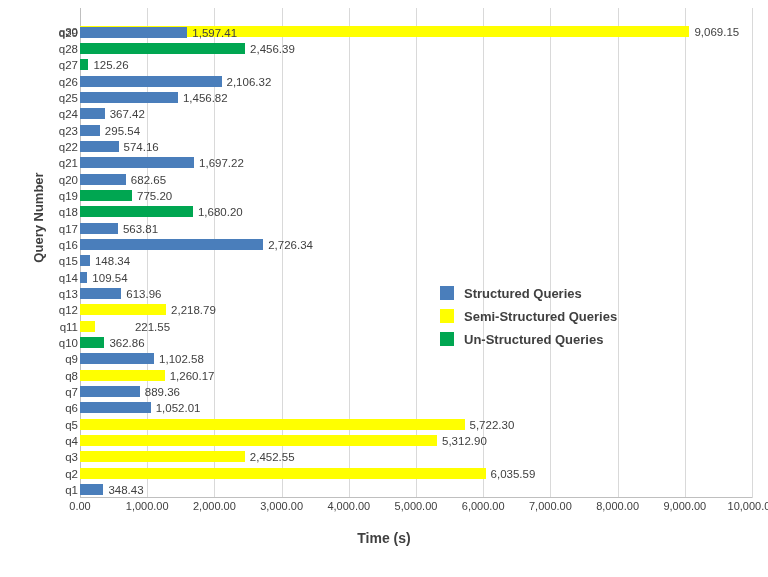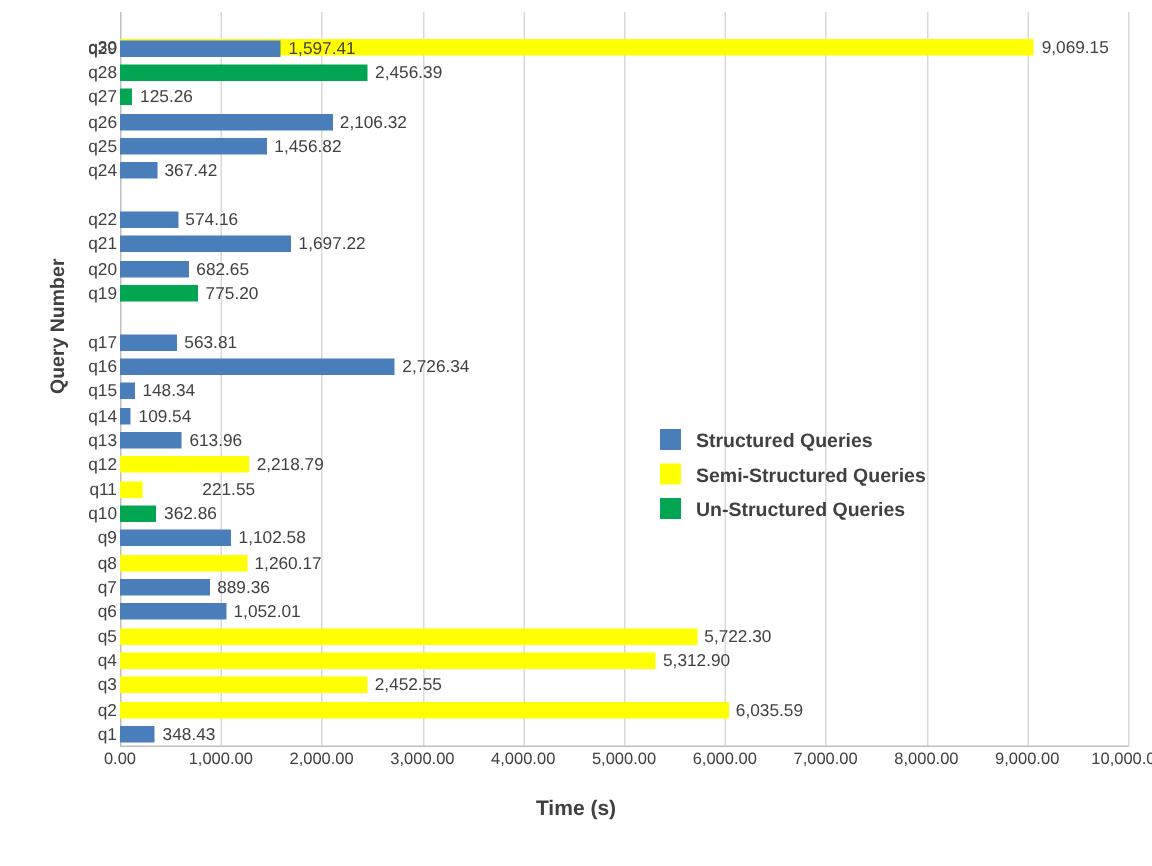--- a/index.html
+++ b/index.html
@@ -215,39 +215,49 @@
         <div class="row" style="top: 81.8333px;">
           <div class="row-label">q25</div>
           <div class="bar" title="Structured Queries 1,456.82" style="width: 97.8983px; background: rgb(74, 126, 187);"></div>
           <div class="bar-value" style="left: 97.8983px;">1,456.82</div>
         </div>
         <div class="row" style="top: 98.1667px;">
           <div class="row-label">q24</div>
           <div class="bar" title="Structured Queries 367.42" style="width: 24.6906px; background: rgb(74, 126, 187);"></div>
           <div class="bar-value" style="left: 24.6906px;">367.42</div>
         </div>
+        <div class="row" style="top: 114.5px;">
+          <div class="row-label">q23</div>
+          <div class="bar" title="Structured Queries 295.54" style="width: 19.8603px; background: rgb(74, 126, 187);"></div>
+          <div class="bar-value" style="left: 19.8603px;">295.54</div>
+        </div>
         <div class="row" style="top: 130.833px;">
           <div class="row-label">q22</div>
           <div class="bar" title="Structured Queries 574.16" style="width: 38.5836px; background: rgb(74, 126, 187);"></div>
           <div class="bar-value" style="left: 38.5836px;">574.16</div>
         </div>
         <div class="row" style="top: 147.167px;">
           <div class="row-label">q21</div>
           <div class="bar" title="Structured Queries 1,697.22" style="width: 114.053px; background: rgb(74, 126, 187);"></div>
           <div class="bar-value" style="left: 114.053px;">1,697.22</div>
         </div>
         <div class="row" style="top: 163.5px;">
           <div class="row-label">q20</div>
           <div class="bar" title="Structured Queries 682.65" style="width: 45.8741px; background: rgb(74, 126, 187);"></div>
           <div class="bar-value" style="left: 45.8741px;">682.65</div>
         </div>
         <div class="row" style="top: 179.833px;">
           <div class="row-label">q19</div>
           <div class="bar" title="Un-Structured Queries 775.20" style="width: 52.0934px; background: rgb(0, 166, 81);"></div>
           <div class="bar-value" style="left: 52.0934px;">775.20</div>
+        </div>
+        <div class="row" style="top: 196.167px;">
+          <div class="row-label">q18</div>
+          <div class="bar" title="Un-Structured Queries 1,680.20" style="width: 112.909px; background: rgb(0, 166, 81);"></div>
+          <div class="bar-value" style="left: 112.909px;">1,680.20</div>
         </div>
         <div class="row" style="top: 212.5px;">
           <div class="row-label">q17</div>
           <div class="bar" title="Structured Queries 563.81" style="width: 37.888px; background: rgb(74, 126, 187);"></div>
           <div class="bar-value" style="left: 37.888px;">563.81</div>
         </div>
         <div class="row" style="top: 228.833px;">
           <div class="row-label">q16</div>
           <div class="bar" title="Structured Queries 2,726.34" style="width: 183.21px; background: rgb(74, 126, 187);"></div>
           <div class="bar-value" style="left: 183.21px;">2,726.34</div>

